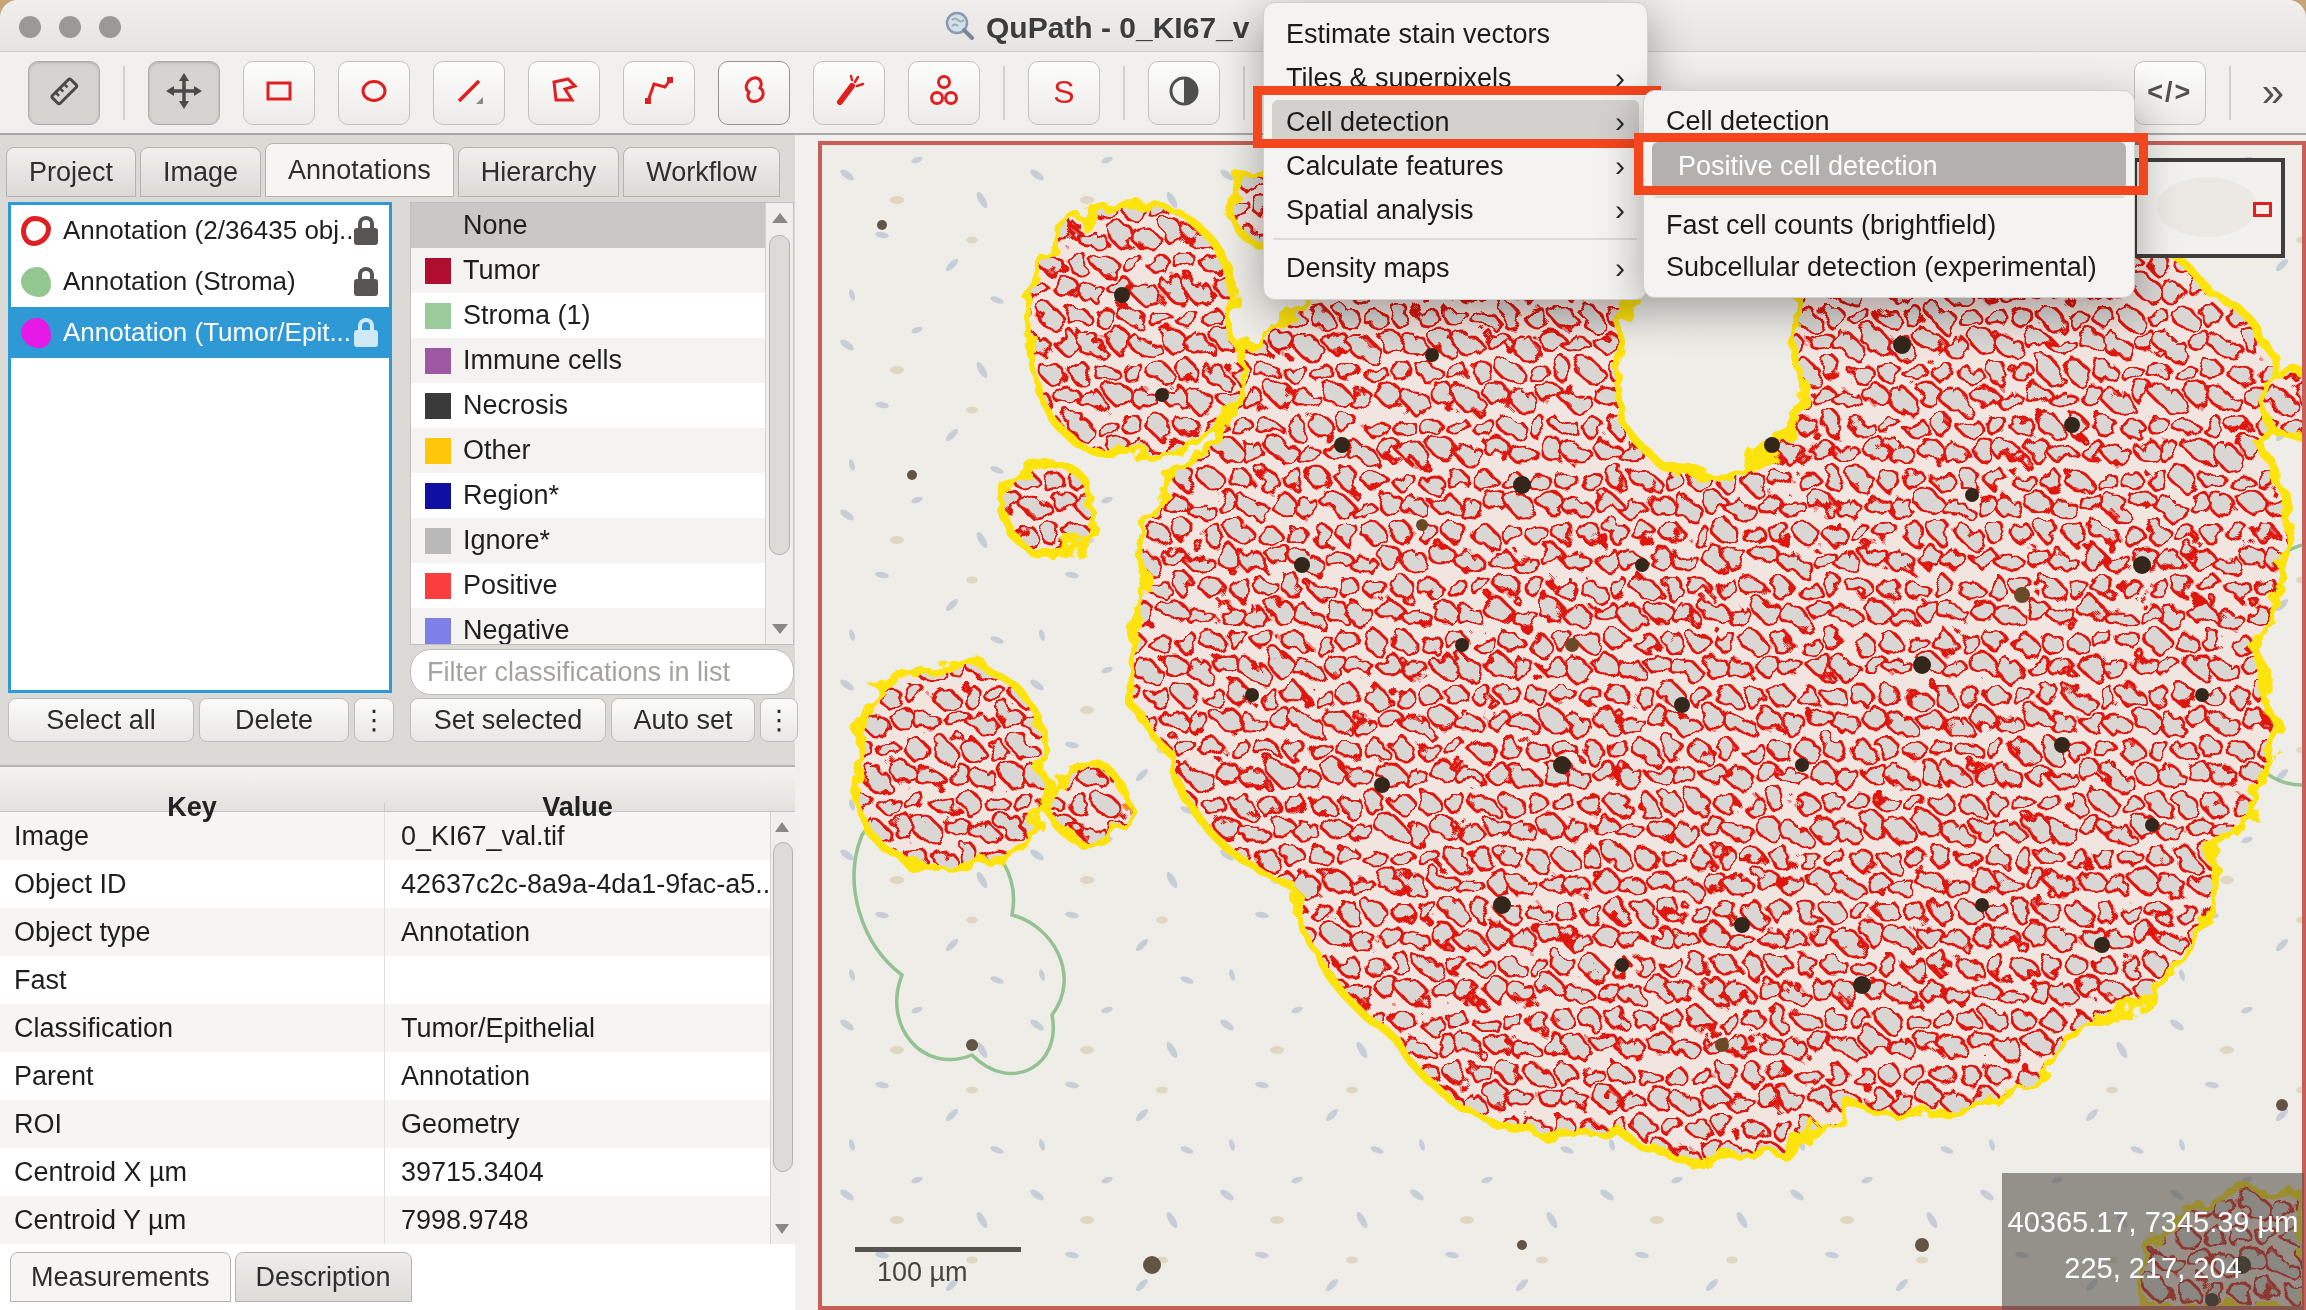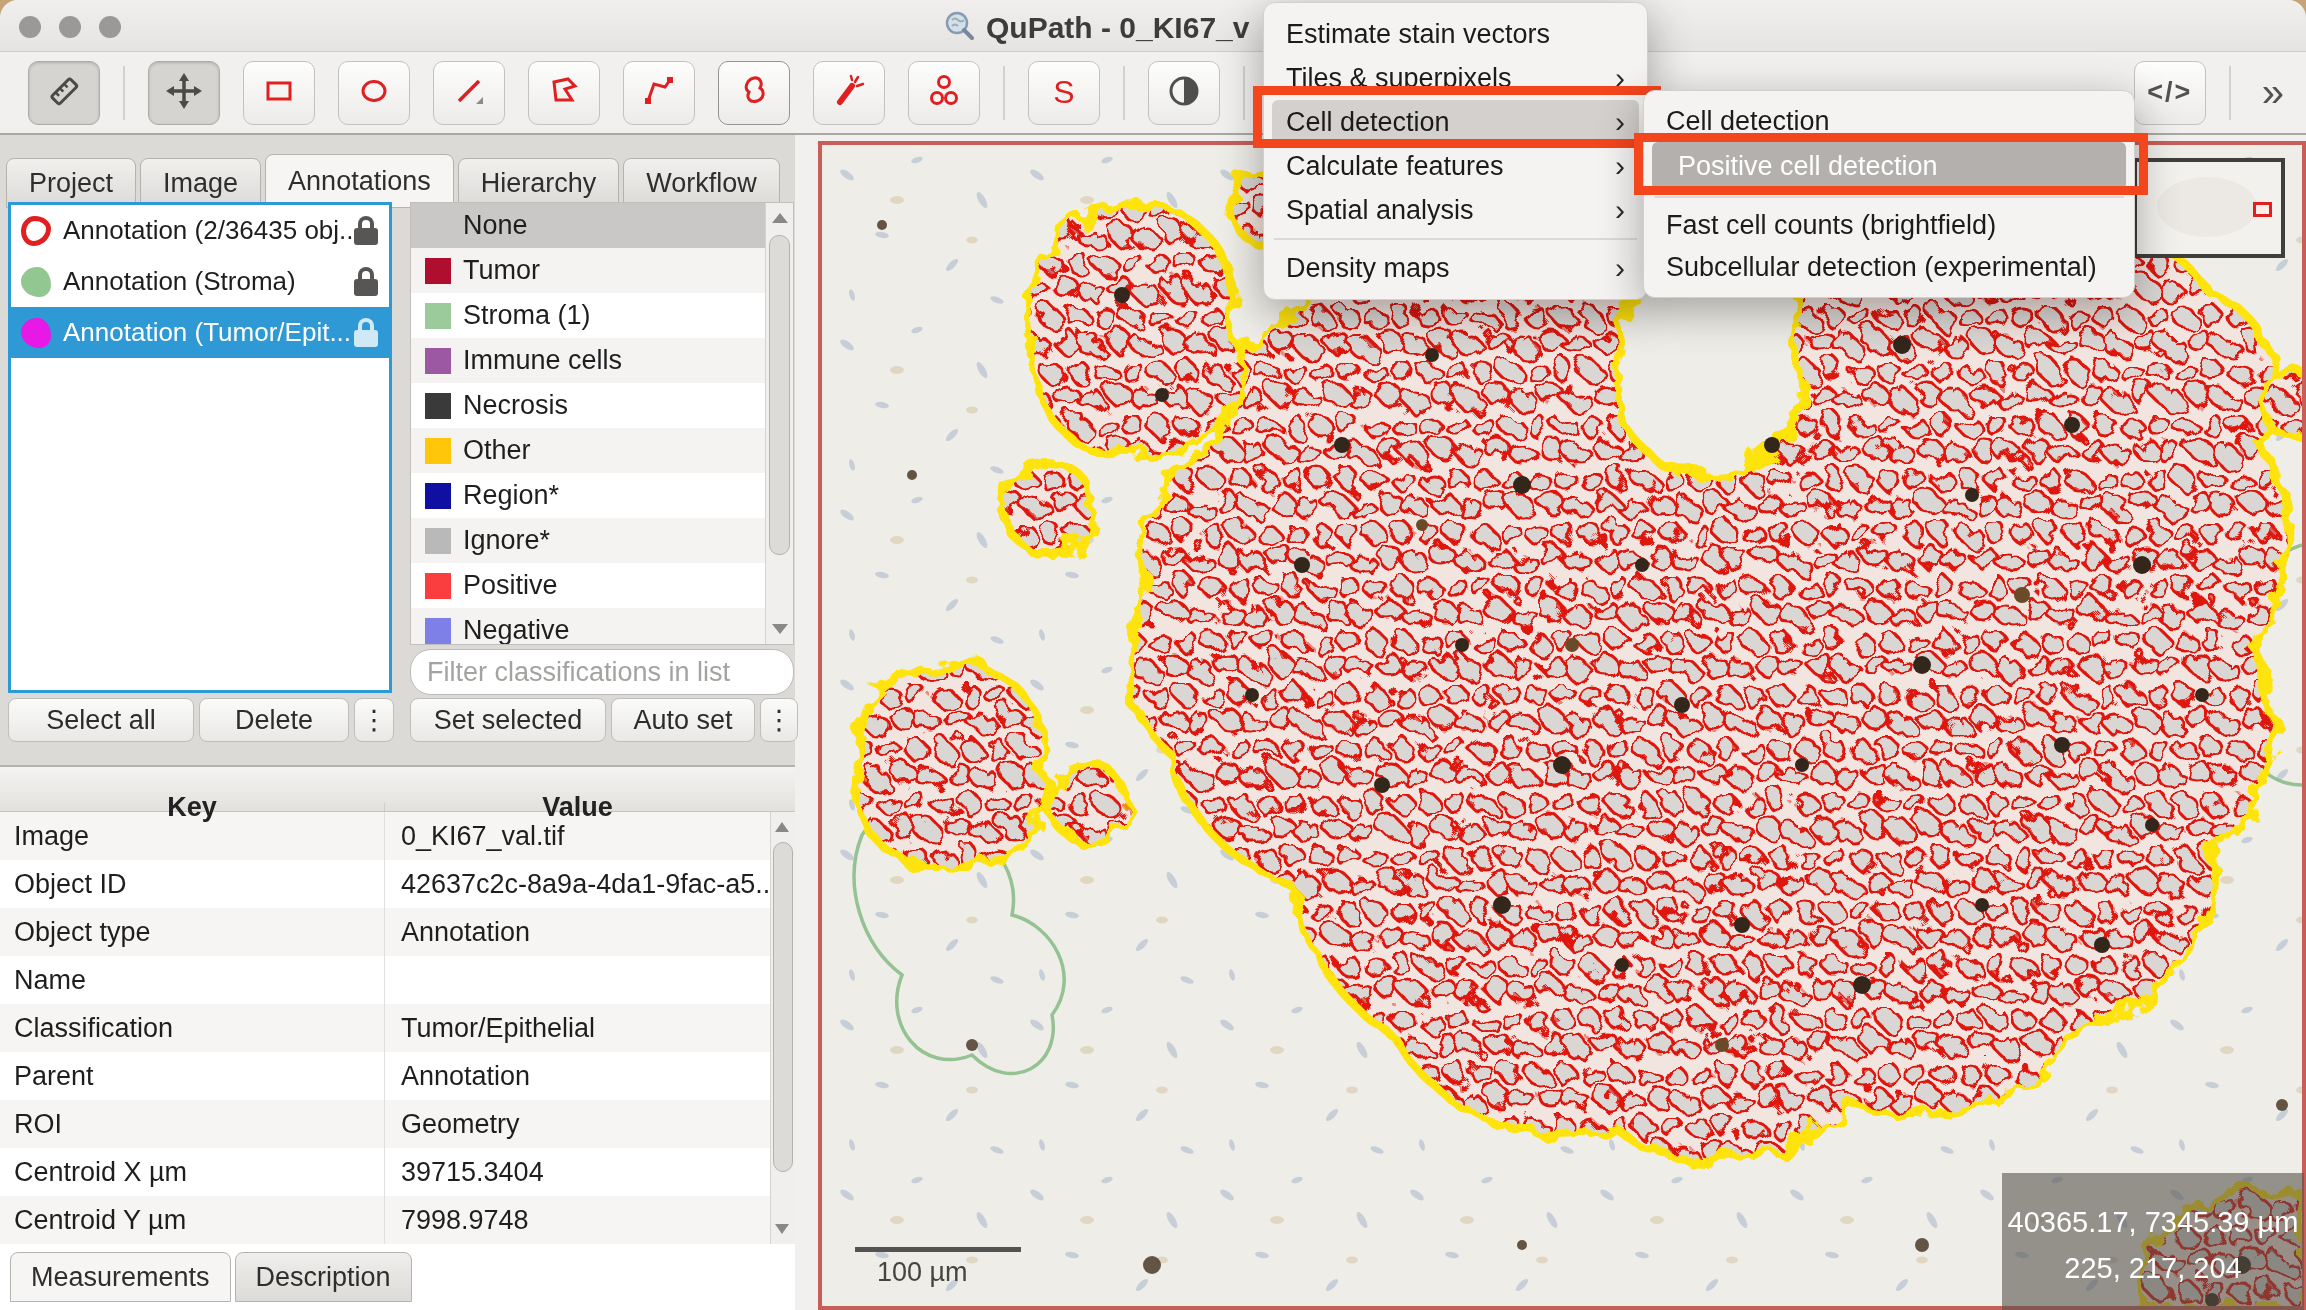--- a/index.html
+++ b/index.html
@@ -17,21 +17,21 @@
   .tbtn.active{background:#d6d4d1;border-color:#aeacaa;box-shadow:inset 0 1px 3px rgba(0,0,0,.18);}
   .tbtn.focus{border-color:#96948f;}
   .tsep{width:2px;height:54px;background:#d3d1ce;flex:0 0 auto;}
   .zoom-level{font-size:29px;color:#454442;flex:0 0 auto;padding:0 6px;}
   .s-glyph{font-size:32px;color:#e02020;}
   .code-glyph{font-size:27px;color:#54524f;font-weight:bold;letter-spacing:2px;}
   .chev-glyph{font-size:40px;color:#54524f;flex:0 0 auto;padding:0 8px;}
   .spacer{flex:1 1 auto;}
   
   .left-panel{position:absolute;left:0;top:135px;width:795px;height:1175px;background:#dcdad7;}
-  .tabbar{position:absolute;left:6px;top:23px;display:flex;gap:4px;}
+  .tabbar{position:absolute;left:6px;top:12px;display:flex;gap:4px;}
   .tab{height:50px;padding:0 22px;display:flex;align-items:center;font-size:27px;color:#2e2e2e;background:linear-gradient(#f1f0ee,#dcdad7);border:1px solid #b5b3b0;border-radius:8px 8px 0 0;}
   .tab.sel{background:#f6f5f3;height:54px;margin-top:-4px;}
   .ann-box{position:absolute;left:8px;top:67px;width:384px;height:491px;background:#fff;border:3px solid #2d9ad8;}
   .ann-row{height:51px;display:flex;align-items:center;padding:0 10px;font-size:26px;color:#1e1e1e;background:#fff;}
   .ann-row.sel{color:#fff;}
   .blob{width:30px;height:30px;flex:0 0 auto;margin-right:12px;}
   .blob.outline{background:transparent !important;border:5px solid;border-radius:46% 54% 60% 40%/50% 42% 58% 50%;}
   .blob.fill{border-radius:55% 45% 38% 62%/48% 60% 40% 52%;}
   .ann-label{flex:1 1 auto;white-space:nowrap;overflow:hidden;}
   .lock{position:relative;width:26px;height:30px;flex:0 0 auto;}
@@ -332,21 +332,21 @@
         </div>
       <div class="prow">
           <div class="pk">Object ID</div>
           <div class="pv">42637c2c-8a9a-4da1-9fac-a5...</div>
         </div>
       <div class="prow">
           <div class="pk">Object type</div>
           <div class="pv">Annotation</div>
         </div>
       <div class="prow">
-          <div class="pk">Name</div>
+          <div class="pk">Fast</div>
           <div class="pv"></div>
         </div>
       <div class="prow">
           <div class="pk">Classification</div>
           <div class="pv">Tumor/Epithelial</div>
         </div>
       <div class="prow">
           <div class="pk">Parent</div>
           <div class="pv">Annotation</div>
         </div>

